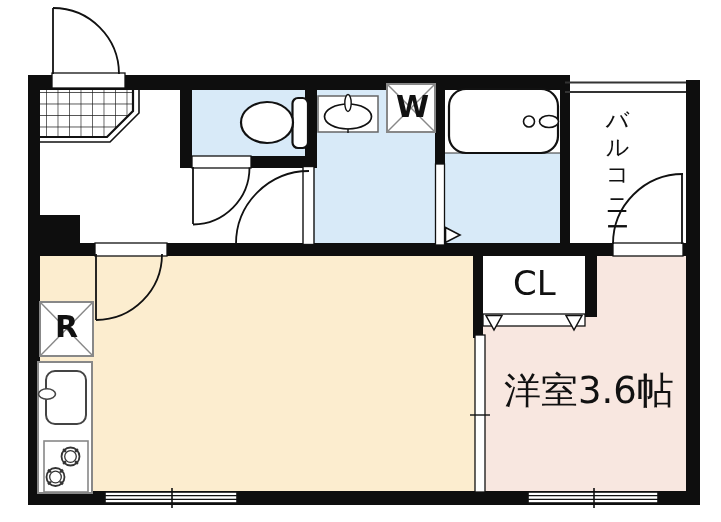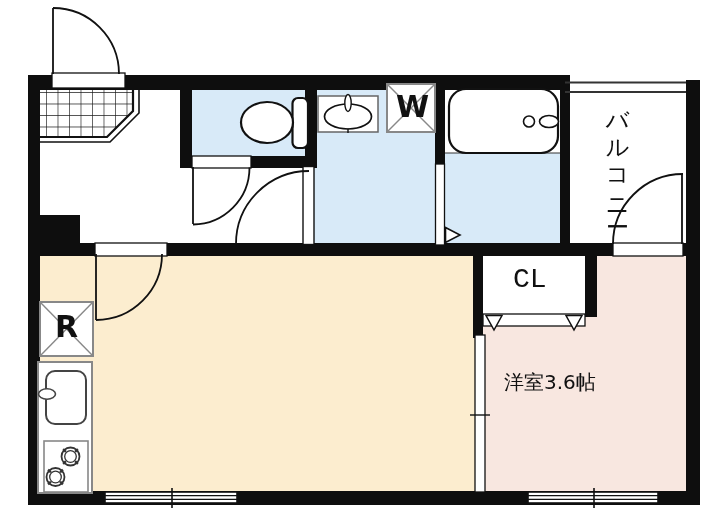--- a/index.html
+++ b/index.html
@@ -1,22 +1,22 @@
 <!DOCTYPE html>
 <html><head>
 <meta charset="utf-8">
 <style>
   html,body{margin:0;padding:0;background:#fff;}
   .plan{position:relative;width:721px;height:522px;background:#fff;overflow:hidden;
         font-family:"DejaVu Sans","Liberation Sans",sans-serif;color:#111;}
   .plan svg{position:absolute;left:0;top:0;}
   .lbl{position:absolute;line-height:1;white-space:nowrap;color:#111;}
   .lbl-ldk{left:222px;top:356px;font-size:35px;}
-  .lbl-bedroom{left:504px;top:372px;font-size:20px;}
-  .lbl-cl{left:513px;top:266px;font-size:28px;font-family:Liberation Mono, monospace;}
+  .lbl-bedroom{left:504px;top:372px;font-size:37px;}
+  .lbl-cl{left:513px;top:266px;font-size:34px;}
   .lbl-w{left:396px;top:92px;font-size:30px;font-weight:600;}
   .lbl-r{left:55px;top:312px;font-size:30px;font-weight:600;}
   .lbl-balcony{left:606px;top:94px;font-size:23px;writing-mode:vertical-rl;letter-spacing:4px;}
 </style>
 </head>
 <body>
 
 <div class="plan">
 <svg width="721" height="522" viewBox="0 0 721 522">
   <defs>

